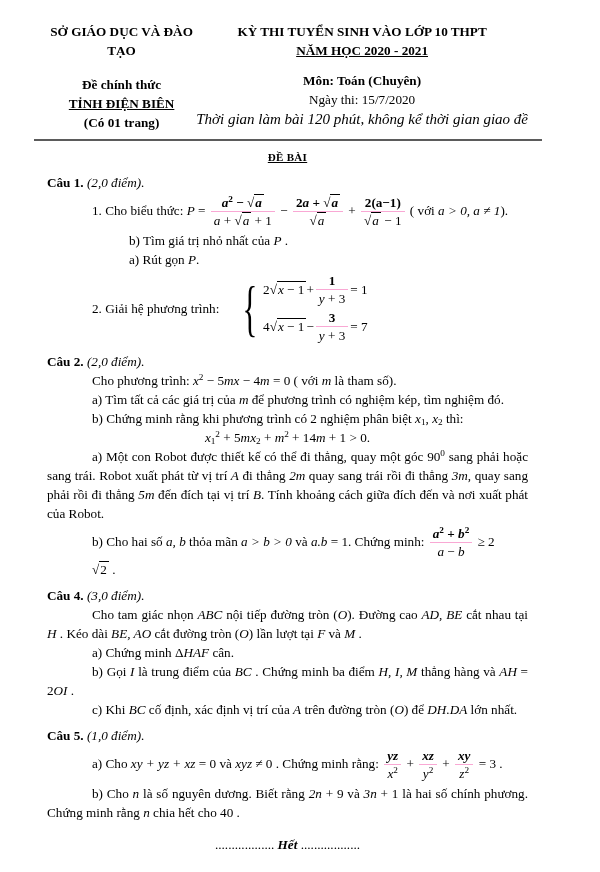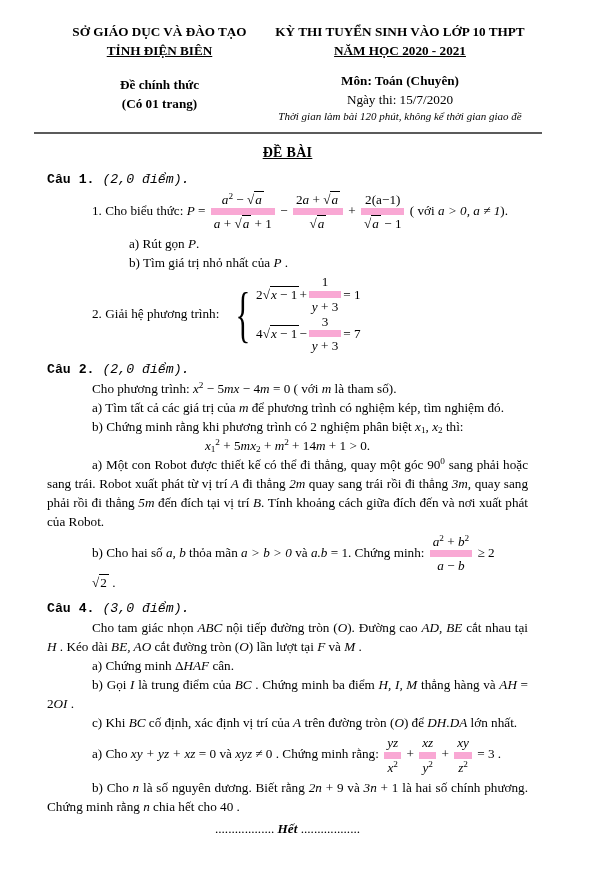--- a/index.html
+++ b/index.html
@@ -11,78 +11,78 @@
   .page{box-sizing:border-box;width:572px;height:872px;padding:22px 44px 0 47px;}
   
   .header{display:flex;}
   .h-left{width:225px;text-align:center;}
   .h-right{flex:1;text-align:center;}
   .b{font-weight:bold;}
   .i{font-style:italic;}
   .u{text-decoration:underline;}
   .h-left .exam-type{margin-top:15px;}
   .h-right .subject{margin-top:11px;}
-  .h-right .duration{font-size:11px;white-space:nowrap;}
+  .h-right .duration{font-size:15px;white-space:nowrap;}
   .rule{border:none;border-top:2px solid #5b5b5b;margin:7px -14px 0 -13px;height:0;}
-  .doc-title{text-align:center;font-weight:bold;text-decoration:underline;font-size:14px;margin-top:9px;letter-spacing:0.3px;}
+  .doc-title{text-align:center;font-weight:bold;text-decoration:underline;font-size:11px;margin-top:9px;letter-spacing:0.3px;}
   
   p{margin:0;}
-  .qh{margin-top:7px;font-family:Liberation Mono, monospace;}
+  .qh{margin-top:7px;}
   .ind{text-indent:45px;}
   .ind2{text-indent:82px;}
   .justify{text-align:justify;}
   .center{text-align:center;text-indent:0;}
   .frow{margin:3px 0;}
   
   .sup{font-size:0.7em;vertical-align:0.5em;line-height:0;}
   .sub{font-size:0.7em;vertical-align:-0.25em;line-height:0;}
   .frac{display:inline-block;vertical-align:middle;text-align:center;line-height:1.15;margin:0 2px;text-indent:0;}
-  .frac .num{display:block;border-bottom:7px solid #f9a8d4;padding:0 3px 1px;}
+  .frac .num{display:block;border-bottom:1px solid #f9a8d4;padding:0 3px 1px;font-weight:bold;}
   .frac .den{display:block;padding:1px 3px 0;}
   .sqrt{white-space:nowrap;}
   .radsign{display:inline-block;}
   .radbody{border-top:1px solid #000;padding:0 2px 0 1px;}
   
   .sys{display:flex;align-items:center;margin:2px 0 3px 45px;}
-  .sys-label{margin-right:9px;}
+  .sys-label{margin-right:16px;}
   .brace{font-size:62px;line-height:1;display:inline-block;transform:scaleX(0.5);font-weight:400;margin-right:-2px;}
   .sys-eqs{display:inline-flex;flex-direction:column;}
   .sys-eq{display:flex;align-items:center;min-height:37px;}
-  .footer{text-align:center;margin-top:3px;}
+  .footer{text-align:center;margin-top:13px;}
 </style>
 </head>
 <body>
 
 <div class="page">
 
   <div class="header">
     <div class="h-left">
       <div class="b">SỞ GIÁO DỤC VÀ ĐÀO TẠO</div>
+      <div class="b exam-type">Đề chính thức</div>
       <div class="b u">TỈNH ĐIỆN BIÊN</div>
-      <div class="b exam-type">Đề chính thức</div>
       <div class="b">(Có 01 trang)</div>
     </div>
     <div class="h-right">
       <div class="b">KỲ THI TUYỂN SINH VÀO LỚP 10 THPT</div>
       <div class="b u">NĂM HỌC 2020 - 2021</div>
       <div class="b subject">Môn: Toán (Chuyên)</div>
       <div>Ngày thi: 15/7/2020</div>
       <div class="i duration">Thời gian làm bài 120 phút, không kể thời gian giao đề</div>
     </div>
   </div>
 
   <div class="rule"></div>
 
   <div class="doc-title">ĐỀ BÀI</div>
 
   <div>
     <p class="qh"><span class="b">Câu 1. </span><span class="i">(2,0 điểm).</span></p>
     <p class="ind frow"><span>1. Cho biểu thức: </span><span class="i">P</span><span> = </span><span class="frac"><span class="num"><span class="i">a</span><span class="sup">2</span><span> − </span><span class="sqrt"><span class="radsign">√</span><span class="radbody"><span class="i">a</span></span></span></span><span class="den"><span class="i">a</span><span> + </span><span class="sqrt"><span class="radsign">√</span><span class="radbody"><span class="i">a</span></span></span><span> + 1</span></span></span><span> − </span><span class="frac"><span class="num"><span>2</span><span class="i">a</span><span> + </span><span class="sqrt"><span class="radsign">√</span><span class="radbody"><span class="i">a</span></span></span></span><span class="den"><span class="sqrt"><span class="radsign">√</span><span class="radbody"><span class="i">a</span></span></span></span></span><span> + </span><span class="frac"><span class="num"><span>2(a−1)</span></span><span class="den"><span class="sqrt"><span class="radsign">√</span><span class="radbody"><span class="i">a</span></span></span><span> − 1</span></span></span><span>  ( với </span><span class="i">a &gt; 0, a ≠ 1</span><span>).</span></p>
+    <p class="ind2"><span>b) Tìm giá trị nhỏ nhất của </span><span class="i">P</span><span> .</span></p>
     <p class="ind2"><span>a) Rút gọn </span><span class="i">P</span><span>.</span></p>
-    <p class="ind2"><span>b) Tìm giá trị nhỏ nhất của </span><span class="i">P</span><span> .</span></p>
     <div class="sys">
       <span class="sys-label"><span>2. Giải hệ phương trình: </span></span>
       <span class="brace">{</span>
       <span class="sys-eqs">
         <span class="sys-eq">
             <span>2</span>
             <span class="sqrt"><span class="radsign">√</span><span class="radbody"><span class="i">x</span><span> − 1</span></span></span>
             <span> + </span>
             <span class="frac">
               <span class="num"><span>1</span></span>
@@ -119,19 +119,20 @@
 
   <div>
     <p class="qh"><span class="b">Câu 4. </span><span class="i">(3,0 điểm).</span></p>
     <p class="ind justify"><span>Cho tam giác nhọn </span><span class="i">ABC</span><span> nội tiếp đường tròn (</span><span class="i">O</span><span>). Đường cao </span><span class="i">AD, BE</span><span> cắt nhau tại </span><span class="i">H</span><span> . Kéo dài </span><span class="i">BE, AO</span><span> cắt đường tròn (</span><span class="i">O</span><span>) lần lượt tại </span><span class="i">F</span><span> và </span><span class="i">M</span><span> .</span></p>
     <p class="ind"><span>a) Chứng minh Δ</span><span class="i">HAF</span><span> cân.</span></p>
     <p class="ind justify"><span>b) Gọi </span><span class="i">I</span><span> là trung điểm của </span><span class="i">BC</span><span> . Chứng minh ba điểm </span><span class="i">H, I, M</span><span> thẳng hàng và </span><span class="i">AH</span><span> = 2</span><span class="i">OI</span><span> .</span></p>
     <p class="ind"><span>c) Khi </span><span class="i">BC</span><span> cố định, xác định vị trí của </span><span class="i">A</span><span> trên đường tròn (</span><span class="i">O</span><span>) để </span><span class="i">DH.DA</span><span> lớn nhất.</span></p>
   </div>
 
   <div>
+    <p class="qh"><span class="b">Câu 5. </span><span class="i">(1,0 điểm).</span></p>
     <p class="ind frow"><span>a) Cho </span><span class="i">xy + yz + xz</span><span> = 0 và </span><span class="i">xyz</span><span> ≠ 0 . Chứng minh rằng: </span><span class="frac"><span class="num"><span class="i">yz</span></span><span class="den"><span class="i">x</span><span class="sup">2</span></span></span><span> + </span><span class="frac"><span class="num"><span class="i">xz</span></span><span class="den"><span class="i">y</span><span class="sup">2</span></span></span><span> + </span><span class="frac"><span class="num"><span class="i">xy</span></span><span class="den"><span class="i">z</span><span class="sup">2</span></span></span><span> = 3 .</span></p>
     <p class="ind justify"><span>b) Cho </span><span class="i">n</span><span> là số nguyên dương. Biết rằng </span><span class="i">2n</span><span> + 9 và </span><span class="i">3n</span><span> + 1 là hai số chính phương. Chứng minh rằng </span><span class="i">n</span><span> chia hết cho 40 .</span></p>
   </div>
 
   <p class="footer"><span>.................. </span><span class="i b">Hết</span><span> ..................</span></p>
 
 </div>
 
 </body></html>

